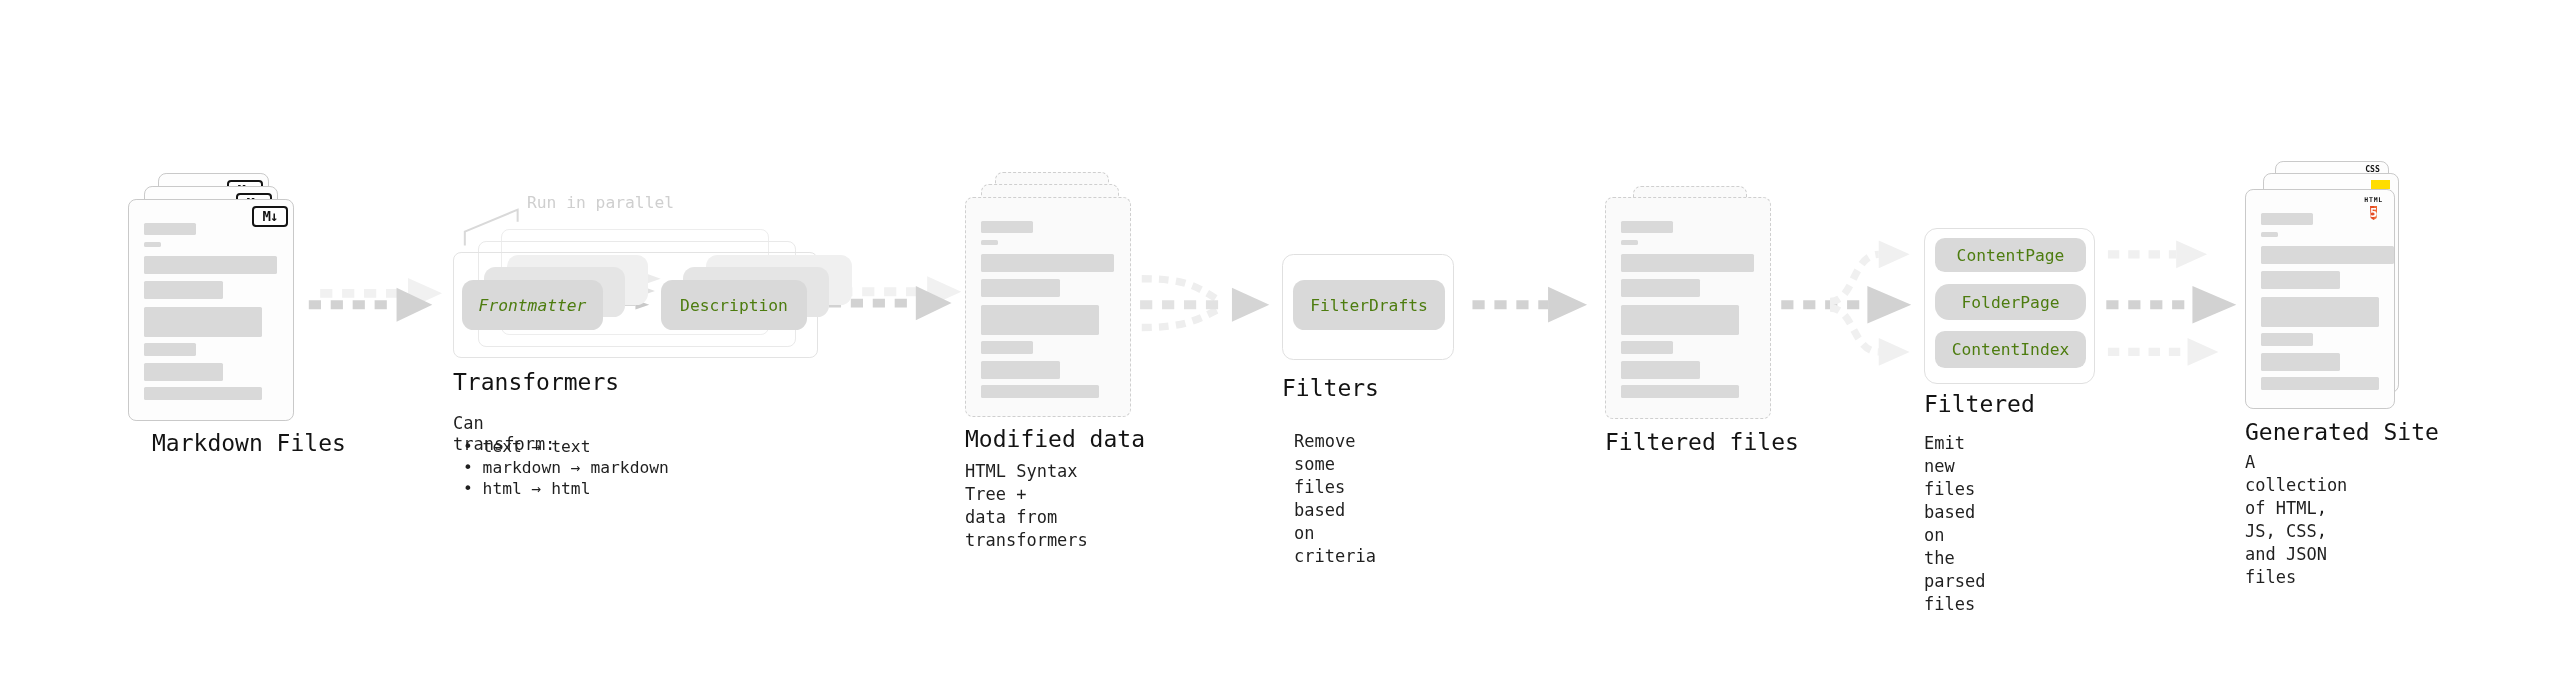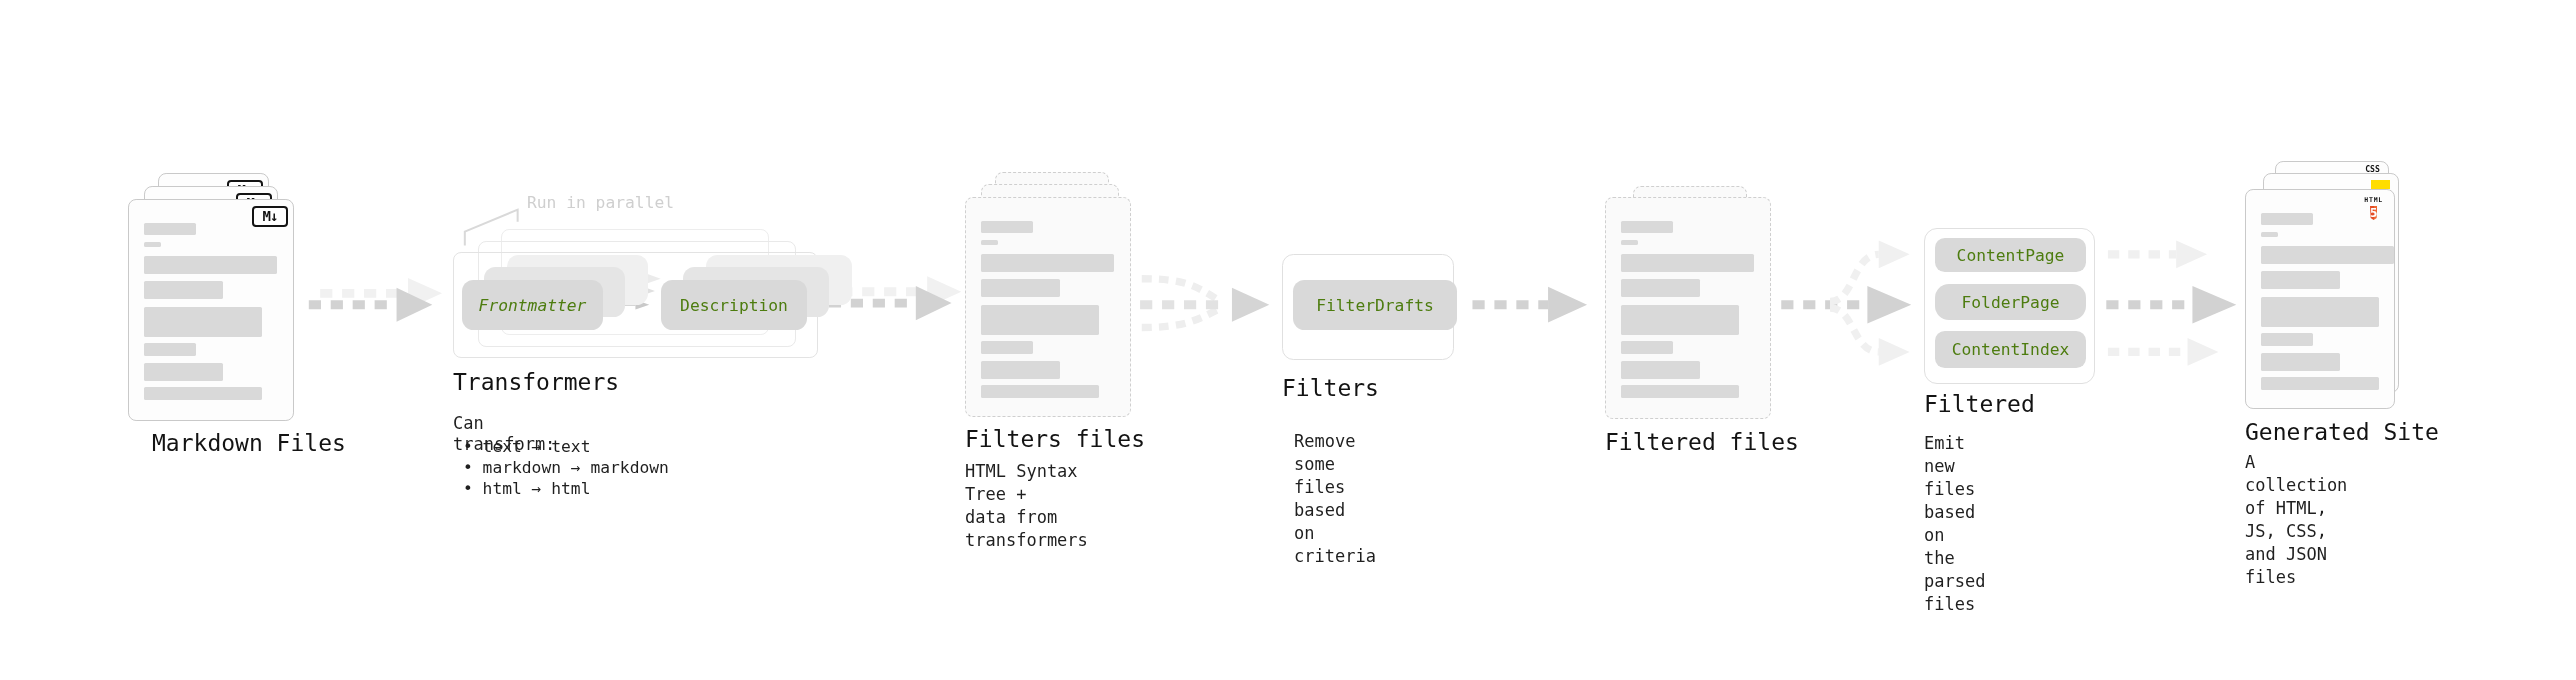--- a/index.html
+++ b/index.html
@@ -171,28 +171,28 @@
           <div class="bar" style="width: 52px; height: 12.2px; margin-top: 0px;"></div>
           <div class="bar" style="width: 17px; height: 4.9px; margin-top: 6.5px;"></div>
           <div class="bar" style="width: 133px; height: 18px; margin-top: 9.8px;"></div>
           <div class="bar" style="width: 79px; height: 18px; margin-top: 6.5px;"></div>
           <div class="bar" style="width: 118px; height: 30px; margin-top: 8.1px;"></div>
           <div class="bar" style="width: 52px; height: 12.2px; margin-top: 6.5px;"></div>
           <div class="bar" style="width: 79px; height: 18px; margin-top: 7.3px;"></div>
           <div class="bar" style="width: 118px; height: 12.2px; margin-top: 6.5px;"></div>
         </div>
     </div>
-    <div class="stage-label" style="left:965px;top:428px;">Filters files</div>
+    <div class="stage-label" style="left:965px;top:428px;">Modified data</div>
     <div class="stage-caption" style="left:965px;top:460px;">HTML Syntax Tree +
 data from transformers</div>
   </div>
 
   <div class="abs" style="z-index:2;">
     <div class="node-box" style="left:1282px;top:254px;width:172px;height:106px;border-radius:11.4px;"></div>
-    <div class="pill front" style="left:1293px;top:280px;width:164px;height:50px;">FilterDrafts</div>
+    <div class="pill front" style="left:1293px;top:280px;width:152px;height:50px;">FilterDrafts</div>
     <div class="stage-label" style="left:1282px;top:377px;">Filters</div>
     <div class="stage-caption" style="left:1294px;top:414px;margin-top:16px;">Remove some files based
 on criteria</div>
   </div>
 
   <div class="abs" style="z-index:2;">
     <div class="doc dashed" style="left:1633px;top:186px;width:114px;height:222px;"></div>
     <div class="doc dashed" style="left:1605px;top:197px;width:166px;height:222px;">
       <div class="doc-lines">
           <div class="bar" style="width: 52px; height: 12.2px; margin-top: 0px;"></div>

